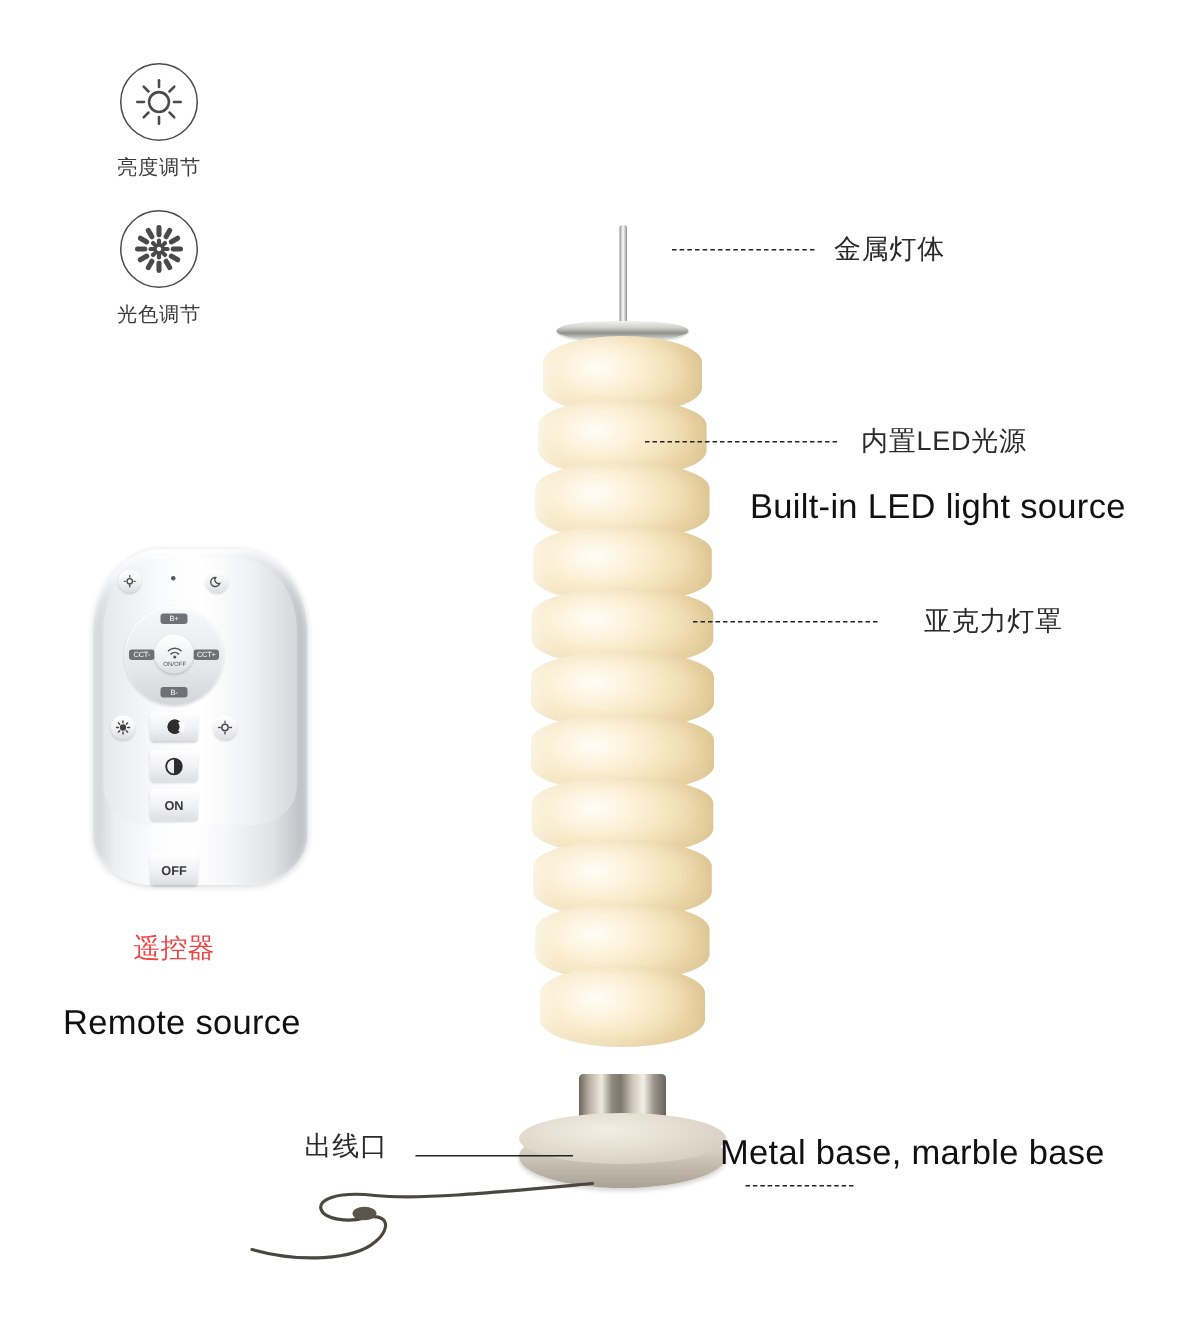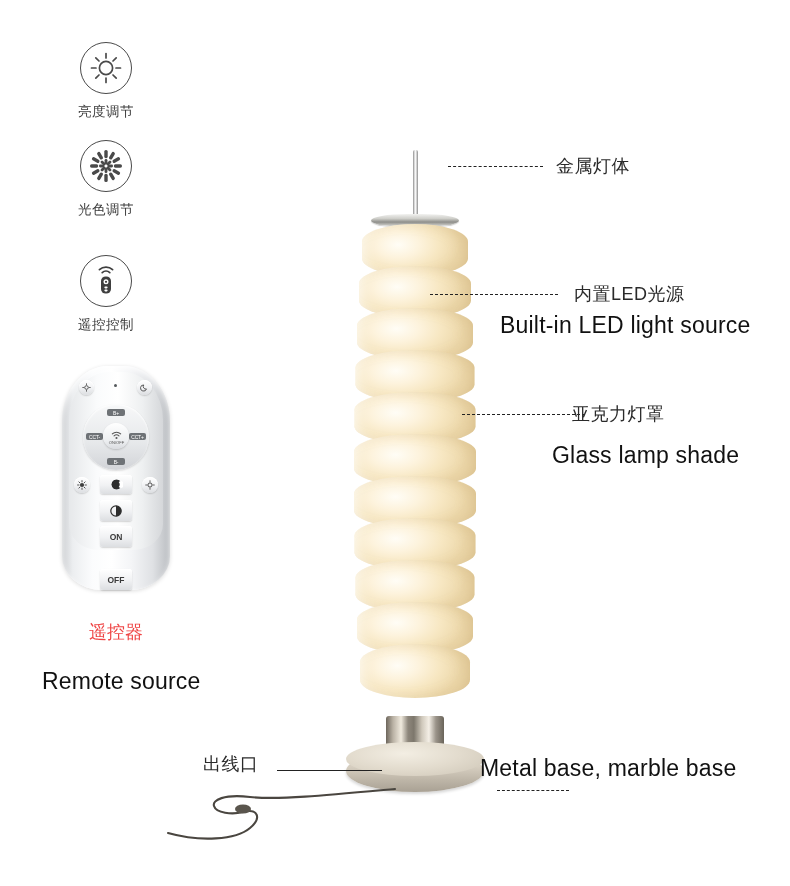--- a/index.html
+++ b/index.html
@@ -149,20 +149,21 @@
   
   #cord { position: absolute; left: 0; top: 0; }
 
   
   #remote {
     position: absolute;
     left: 62px;
     top: 366px;
     width: 108px;
     height: 224px;
+    padding-left: 35px;
   }
   .remote-body {
     position: absolute;
     inset: 0;
     border-radius: 46px 46px 40px 40px / 56px 56px 34px 34px;
     background: linear-gradient(to right,
       #cdcfd2 0%, #eceef0 10%, #fbfcfd 28%, #ffffff 46%,
       #f4f5f7 64%, #dfe1e4 84%, #b9bcc0 100%);
     box-shadow: inset 0 2px 5px rgba(255,255,255,0.9),
                 0 1px 4px rgba(0,0,0,0.14);
@@ -319,36 +320,20 @@
           <line x1="14.8" y1="14.8" x2="18" y2="18"></line>
           <line x1="32" y1="32" x2="35.2" y2="35.2"></line>
           <line x1="35.2" y1="14.8" x2="32" y2="18"></line>
           <line x1="18" y1="32" x2="14.8" y2="35.2"></line>
         </g>
       </svg>
     </div>
     <div class="feature-label">亮度调节</div>
   </div>
 
-  <div class="feature" style="left:46px;top:255px;">
-    <div class="feature-circle">
-      <svg width="50" height="50" viewBox="0 0 50 50" style="position:absolute;left:0;top:0;">
-        <rect x="20" y="20.5" width="10" height="17" rx="4.6" fill="#3f3f3f"></rect>
-        <circle cx="25" cy="25.8" r="2.5" fill="#ffffff"></circle>
-        <circle cx="25" cy="25.8" r="1.1" fill="#3f3f3f"></circle>
-        <rect x="23.4" y="30.4" width="3.2" height="2" rx="0.8" fill="#ffffff"></rect>
-        <rect x="23.4" y="33.4" width="3.2" height="2" rx="0.8" fill="#ffffff"></rect>
-        <g fill="none" stroke="#3f3f3f" stroke-width="1.7" stroke-linecap="round">
-          <path d="M21.2 16.6 A5.6 5.6 0 0 1 28.8 16.6"></path>
-          <path d="M18.4 13.6 A9.8 9.8 0 0 1 31.6 13.6"></path>
-        </g>
-      </svg>
-    </div>
-    <div class="feature-label">遥控控制</div>
-  </div>
 
   <div id="remote">
     <div class="remote-body"></div>
     <div class="remote-inner"></div>
 
     <div class="rbtn round" style="left:17px;top:14px;width:15px;height:15px;">
       <svg width="9" height="9" viewBox="0 0 10 10">
           <circle cx="5" cy="5" r="2" fill="none" stroke="#4a4a4a" stroke-width="1"></circle>
           <g stroke="#4a4a4a" stroke-width="0.9" stroke-linecap="round">
             <line x1="5" y1="0.8" x2="5" y2="2"></line>
@@ -457,25 +442,24 @@
              C 216 813, 232 815, 243 812 C 258 808, 262 818, 250 828
              C 236 840, 200 842, 168 833" fill="none" stroke="#4a4640" stroke-width="2.1" stroke-linecap="round"></path>
     <ellipse cx="243" cy="809" rx="8" ry="4.5" fill="#5a554d"></ellipse>
   </svg>
 
   <div class="dashed-line" style="left:448px;top:166px;width:95px;"></div>
   <div class="cn-label" style="left:556px;top:154px;">金属灯体</div>
 
   <div class="dashed-line" style="left:430px;top:294px;width:128px;"></div>
   <div class="cn-label" style="left:574px;top:282px;">内置LED光源</div>
-  <div class="en-label" style="left:500px;top:312px;">Built-in LED light source</div>
+  <div class="en-label" style="left:500px;top:324px;">Built-in LED light source</div>
 
   <div class="dashed-line" style="left:462px;top:414px;width:123px;"></div>
-  <div class="cn-label" style="left:572px;top:402px;">亚克力灯罩</div>
-  <div class="en-label" style="left:552px;top:442px;">Glass lamp shade</div>
+  <div class="cn-label" style="left:616px;top:402px;">亚克力灯罩</div>
 
   <div class="cn-label" style="left:203px;top:752px;">出线口</div>
   <div class="solid-line" style="left:277px;top:770px;width:105px;"></div>
 
   <div class="en-label" style="left:480px;top:755px;">Metal base, marble base</div>
   <div class="dashed-line" style="left:497px;top:790px;width:72px;"></div>
 
 </div>
 
 </body></html>

